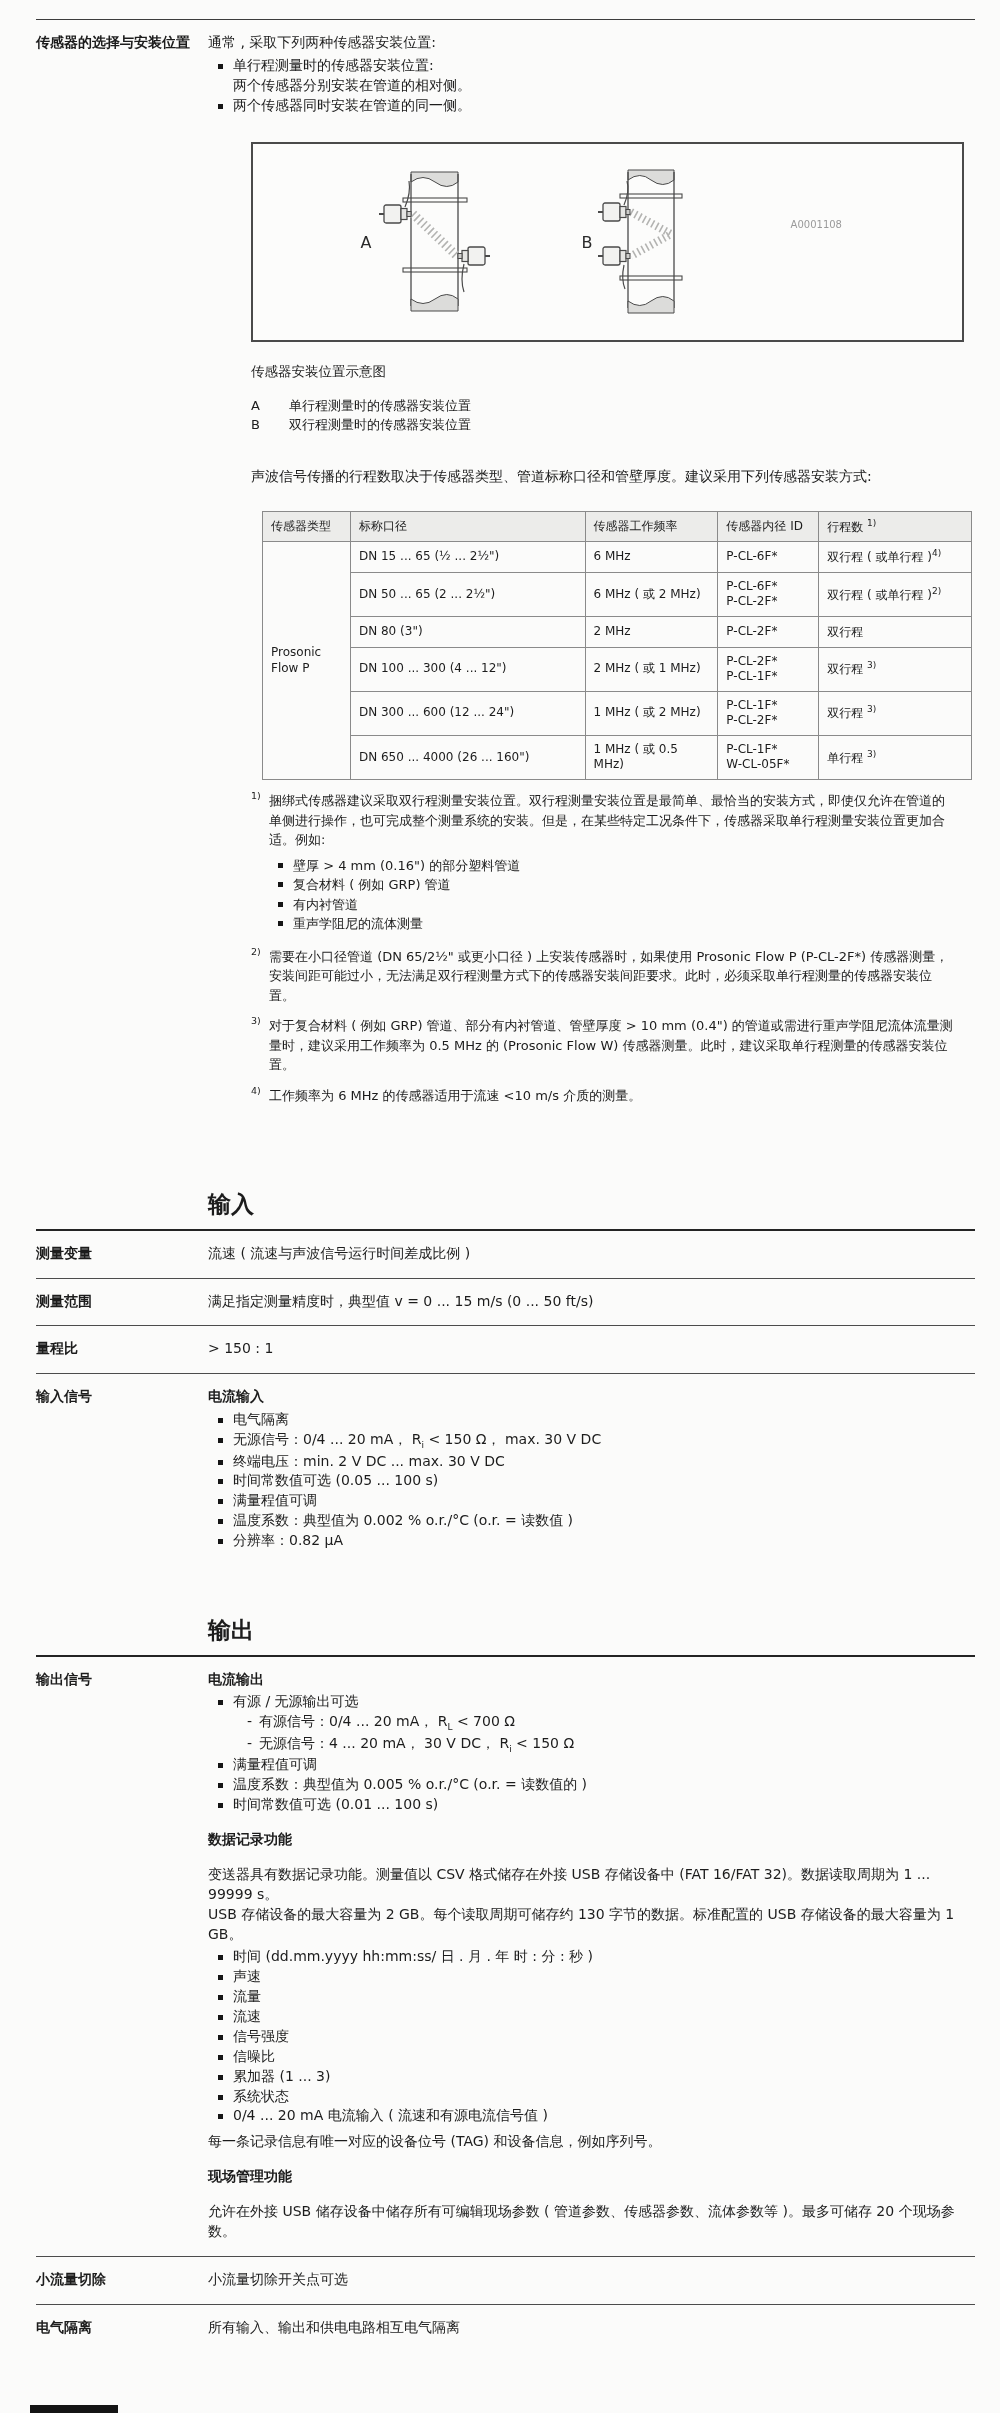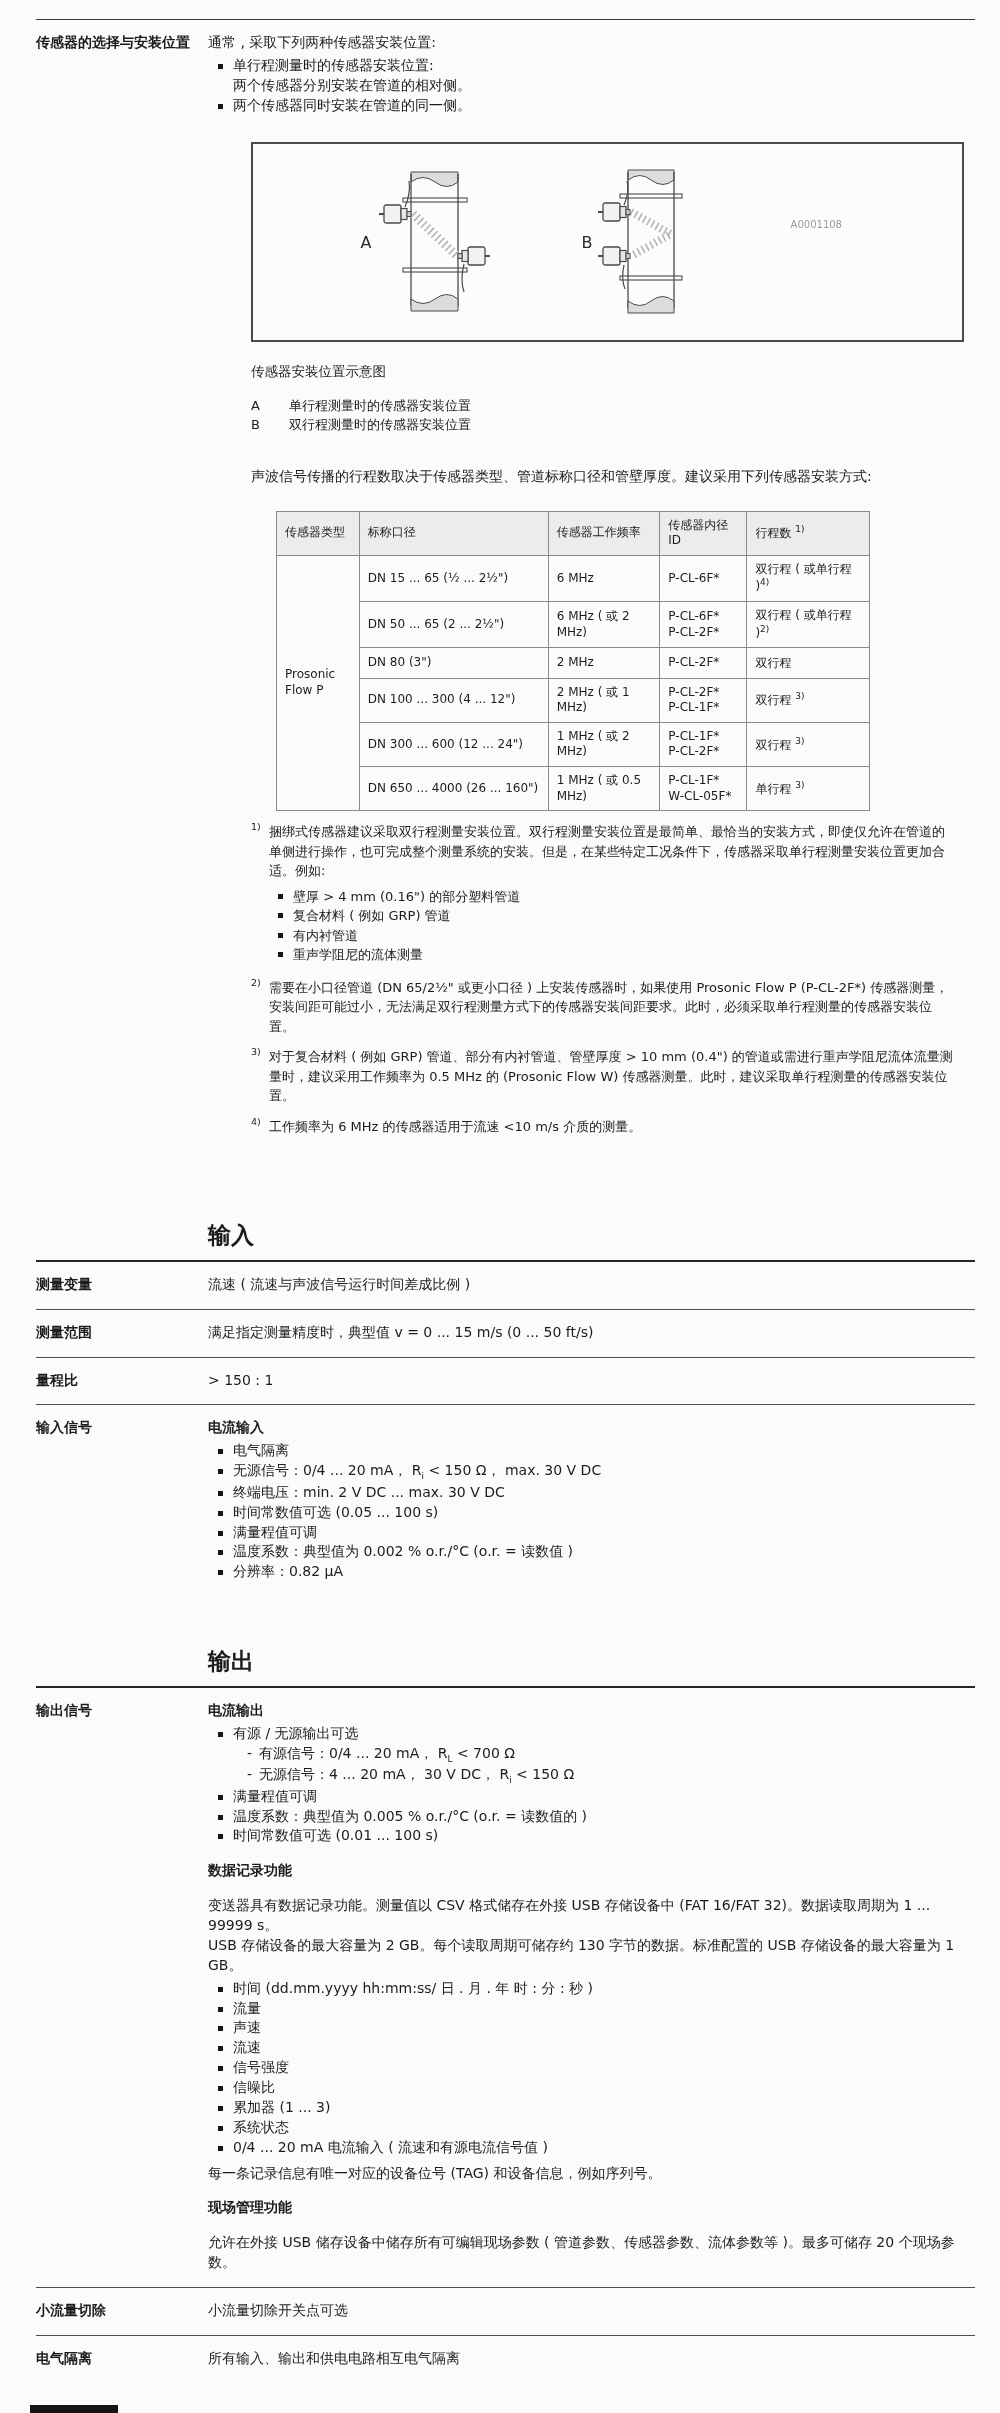--- a/index.html
+++ b/index.html
@@ -20,21 +20,21 @@
   ul.sq>li{position:relative;padding-left:25px;margin:0;}
   ul.sq>li::before{content:"";position:absolute;left:10px;top:8px;width:5px;height:5px;background:#161616;}
   
   .figure{margin:26px 0 0 43px;width:709px;height:196px;border:2px solid #4a4a4a;background:#fcfcfb;position:relative;}
   .caption{margin:20px 0 0 43px;font-size:13.5px;}
   .legend{margin:15px 0 0 43px;font-size:13px;}
   .legend .lg-row{display:flex;line-height:1.5;}
   .legend .lg-key{width:38px;flex:none;}
   .para{margin:32px 0 7px 43px;width:700px;}
   
-  table.sensor{border-collapse:collapse;margin:24px 0 0 68px;font-size:12px;width:594px;}
+  table.sensor{border-collapse:collapse;margin:24px 0 0 54px;font-size:12px;width:710px;}
   table.sensor th,table.sensor td{border:1px solid #8a8a8a;padding:6px 8px;text-align:left;vertical-align:middle;line-height:1.3;}
   table.sensor th{font-weight:normal;background:#ececea;}
   table.sensor sup{font-size:9px;}
   
   .footnotes{margin:10px 0 0 43px;width:706px;font-size:13px;line-height:1.5;}
   .fn{display:flex;margin-top:11px;}
   .fn-num{width:18px;flex:none;font-size:9.5px;position:relative;top:-2px;}
   .fn-body{flex:1;}
   ul.sq.fn-ul{margin:6px 0 2px;}
   ul.sq.fn-ul>li{padding-left:24px;}
@@ -289,22 +289,22 @@
           <li>满量程值可调</li>
           <li>温度系数：典型值为 0.005 % o.r./°C (o.r. = 读数值的 )</li>
           <li>时间常数值可选 (0.01 ... 100 s)</li>
         </ul>
 
         <p class="subhead blk">数据记录功能</p>
         <p class="blk"><span>变送器具有数据记录功能。测量值以 CSV 格式储存在外接 USB 存储设备中 (FAT 16/FAT 32)。数据读取周期为 1 ... 99999 s。</span><br><span>USB 存储设备的最大容量为 2 GB。每个读取周期可储存约 130 字节的数据。标准配置的 USB 存储设备的最大容量为 1 GB。</span></p>
 
         <ul class="sq">
           <li>时间 (dd.mm.yyyy hh:mm:ss/ 日 . 月 . 年 时 : 分 : 秒 )</li>
+          <li>声速</li>
           <li>流量</li>
-          <li>声速</li>
           <li>流速</li>
           <li>信号强度</li>
           <li>信噪比</li>
           <li>累加器 (1 ... 3)</li>
           <li>系统状态</li>
           <li>0/4 ... 20 mA 电流输入 ( 流速和有源电流信号值 )</li>
         </ul>
         <p style="margin-top:6px;">每一条记录信息有唯一对应的设备位号 (TAG) 和设备信息，例如序列号。</p>
 
         <p class="subhead blk">现场管理功能</p>

